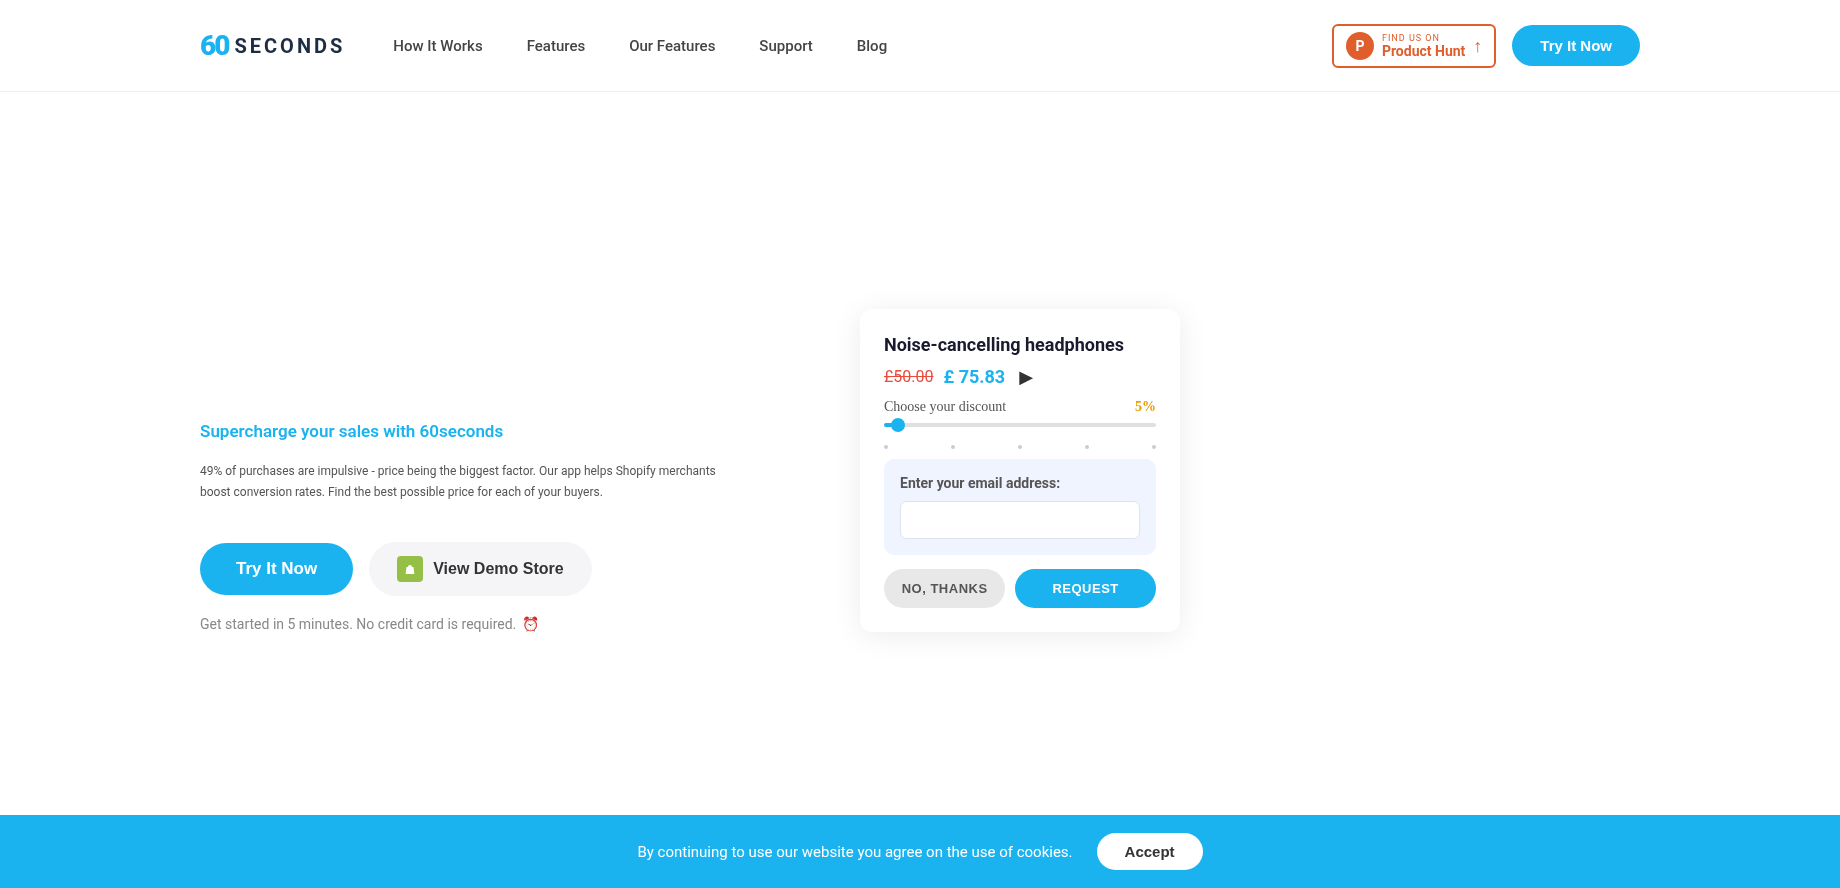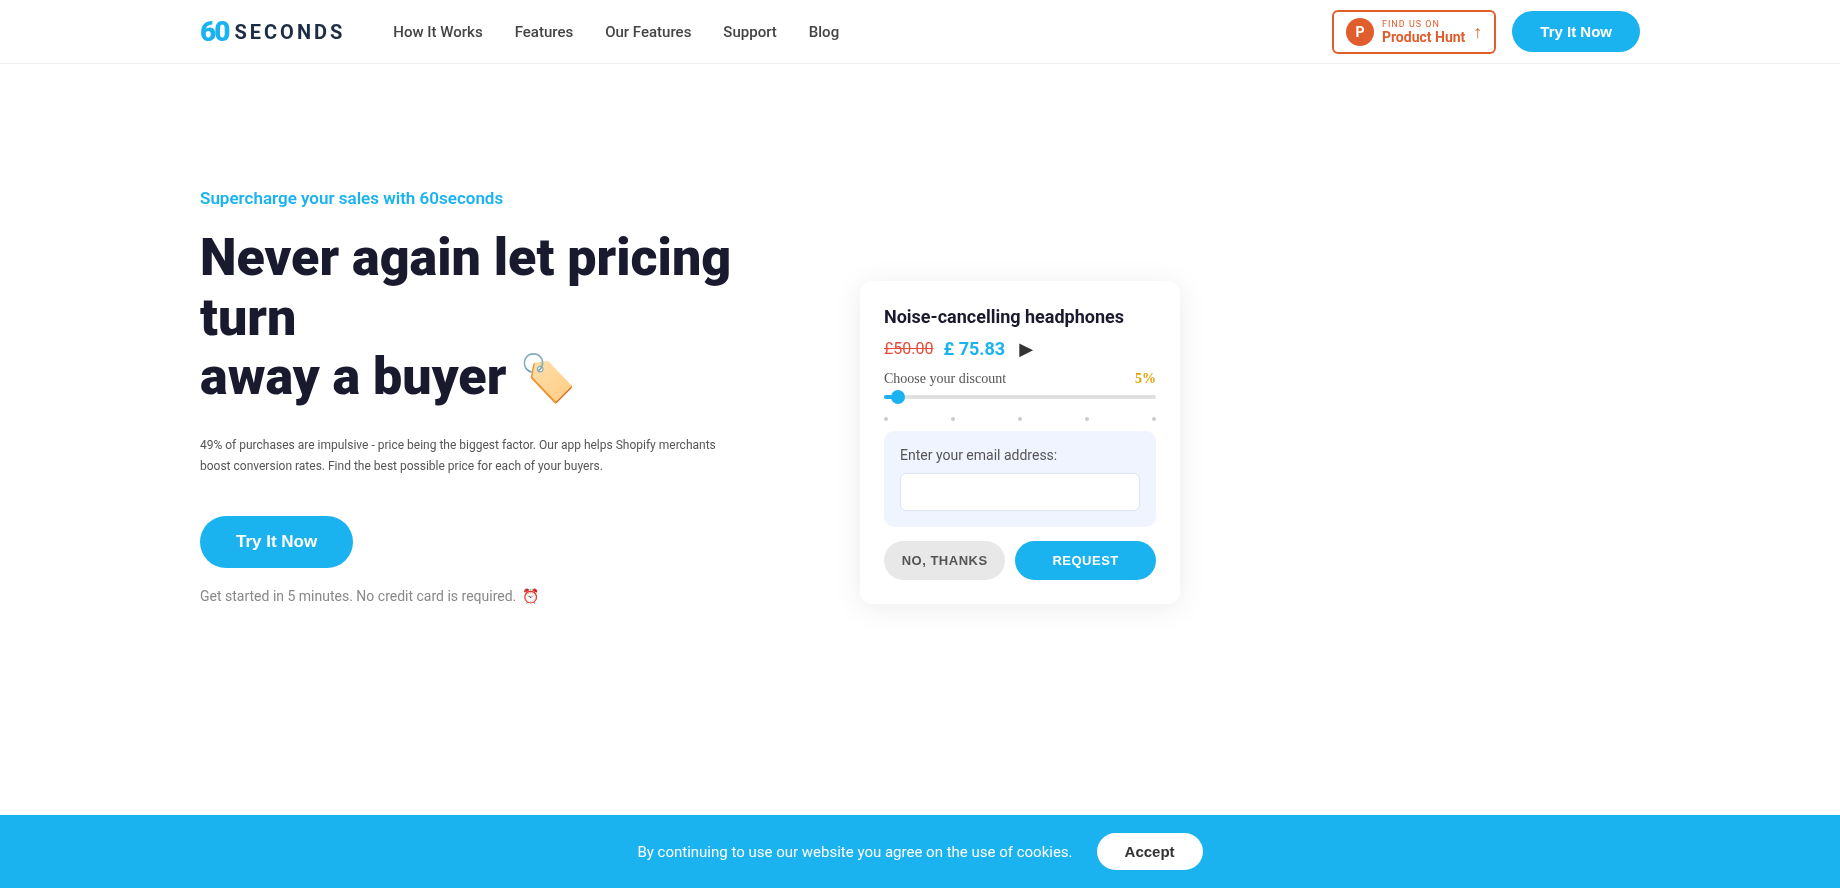--- a/index.html
+++ b/index.html
@@ -3,21 +3,21 @@
   <meta charset="utf-8">
   <style>
     * { margin: 0; padding: 0; box-sizing: border-box; }
     body { font-family: -apple-system, BlinkMacSystemFont, 'Segoe UI', Roboto, sans-serif; background: #fff; min-height: 888px; overflow-x: hidden; }
 
     
     .navbar {
       display: flex;
       align-items: center;
       padding: 0 200px;
-      height: 64px;
+      height: 92px;
       background: #fff;
       border-bottom: 1px solid #eee;
       position: relative;
       z-index: 10;
     }
     .logo {
       display: flex;
       align-items: center;
       gap: 6px;
       margin-right: 48px;
@@ -32,21 +32,21 @@
     .logo-text {
       font-size: 20px;
       font-weight: 700;
       color: #1d2d44;
       letter-spacing: 3px;
       text-transform: uppercase;
     }
     .nav-links {
       display: flex;
       align-items: center;
-      gap: 32px;
+      gap: 44px;
       list-style: none;
       flex: 1;
     }
     .nav-links a {
       text-decoration: none;
       color: #444;
       font-size: 15px;
       font-weight: 500;
     }
     .nav-actions {
@@ -282,20 +282,21 @@
     .email-section {
       background: #f0f4ff;
       border-radius: 10px;
       padding: 16px;
       margin-bottom: 14px;
     }
     .email-label {
       font-size: 14px;
       color: #555;
       margin-bottom: 10px;
+      font-weight: bold;
     }
     .email-input {
       width: 100%;
       border: 1px solid #dde3f0;
       border-radius: 6px;
       padding: 10px 12px;
       font-size: 14px;
       background: #fff;
       outline: none;
     }
@@ -384,28 +385,31 @@
       </div>
       <span class="ph-arrow">↑</span>
     </a>
     <button class="btn-try-now-nav">Try It Now</button>
   </div>
 </nav>
 
 <section class="hero">
   <div class="hero-left">
     <p class="hero-tagline">Supercharge your sales with 60seconds</p>
-    <h1 class="hero-title">
-      <span>Never again let pricing turn</span><br>
-      <span>away a buyer</span>
-      <span class="emoji">🏷️</span>
-    </h1>
     <p class="hero-desc">49% of purchases are impulsive - price being the biggest factor. Our app helps Shopify merchants boost conversion rates. Find the best possible price for each of your buyers.</p>
     <div class="hero-buttons">
       <button class="btn-try-hero">Try It Now</button>
+      <button class="btn-demo">
+        <div class="shopify-bag-icon">
+          <svg width="14" height="14" viewBox="0 0 24 24" fill="white">
+            <path d="M15.5 8.5c0-2-1.6-3.5-3.5-3.5S8.5 6.5 8.5 8.5H6l-1.5 12h15L18 8.5h-2.5z"></path>
+          </svg>
+        </div>
+        <span>View Demo Store</span>
+      </button>
     </div>
     <div class="hero-note">
       <span>Get started in 5 minutes. No credit card is required.</span>
       <span>⏰</span>
     </div>
   </div>
 
   <div class="hero-right">
     <div class="product-widget">
       <div class="product-name">Noise-cancelling headphones</div>

